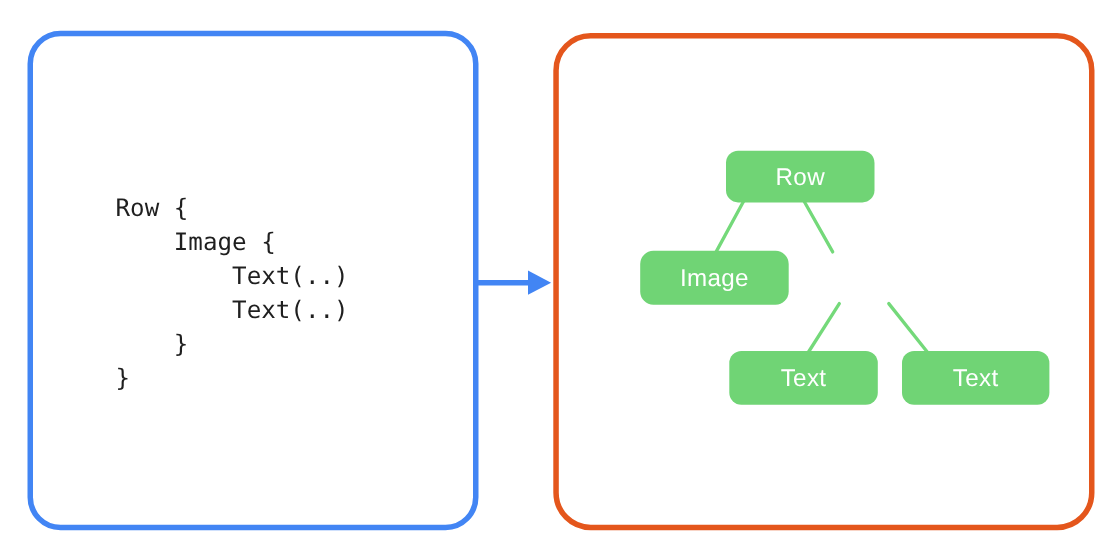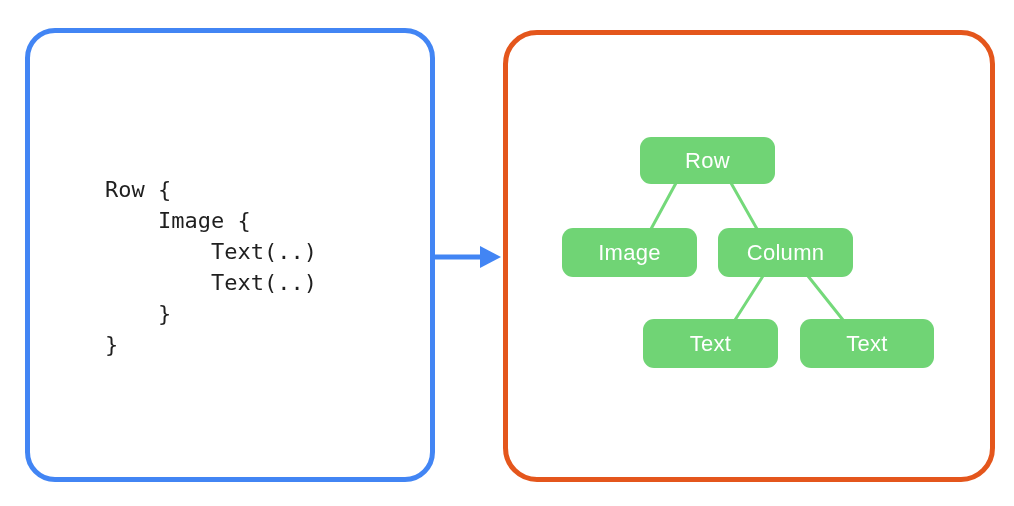--- a/index.html
+++ b/index.html
@@ -75,23 +75,24 @@
     display: flex;
     align-items: center;
     justify-content: center;
     background: #70D475;
     color: #ffffff;
     border-radius: 11px;
     font-size: 22px;
     font-weight: 500;
     letter-spacing: 0.3px;
     font-family: "Liberation Sans", sans-serif;
+    margin-left: 20px;
   }
   .node-row    { left: 132px; top: 102px; width: 135px; height: 47px; }
-  .node-image  { left:  54px; top: 193px; width: 135px; height: 49px; }
+  .node-image  { left:  54px; top: 193px; width: 135px; height: 49px; border-radius: 12px; }
   .node-column { left: 210px; top: 193px; width: 135px; height: 49px; }
   .node-text-1 { left: 135px; top: 284px; width: 135px; height: 49px; }
   .node-text-2 { left: 292px; top: 284px; width: 134px; height: 49px; }
 </style>
 </head>
 <body>
 
 <div class="canvas">
 
   <div class="code-box">
@@ -112,18 +113,17 @@
 
   <div class="tree-box">
     <svg class="edges-svg" viewBox="0 0 482 442" aria-hidden="true">
       <line x1="168" y1="148" x2="143" y2="194" stroke="#74D97A" stroke-width="3" stroke-linecap="round"></line>
       <line x1="223" y1="148" x2="249" y2="194" stroke="#74D97A" stroke-width="3" stroke-linecap="round"></line>
       <line x1="255" y1="241" x2="227" y2="285" stroke="#74D97A" stroke-width="3" stroke-linecap="round"></line>
       <line x1="300" y1="241" x2="335" y2="285" stroke="#74D97A" stroke-width="3" stroke-linecap="round"></line>
     </svg>
     <div class="node node-row">Row</div>
     <div class="node node-image">Image</div>
-    <div class="node node-column">Column</div>
     <div class="node node-text-1">Text</div>
     <div class="node node-text-2">Text</div>
   </div>
 
 </div>
 
 </body></html>

